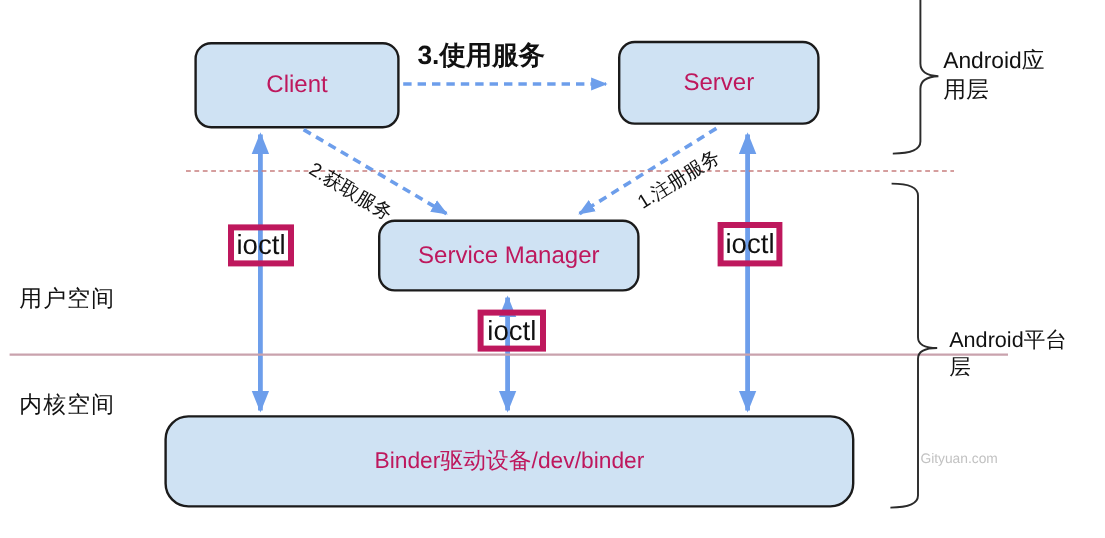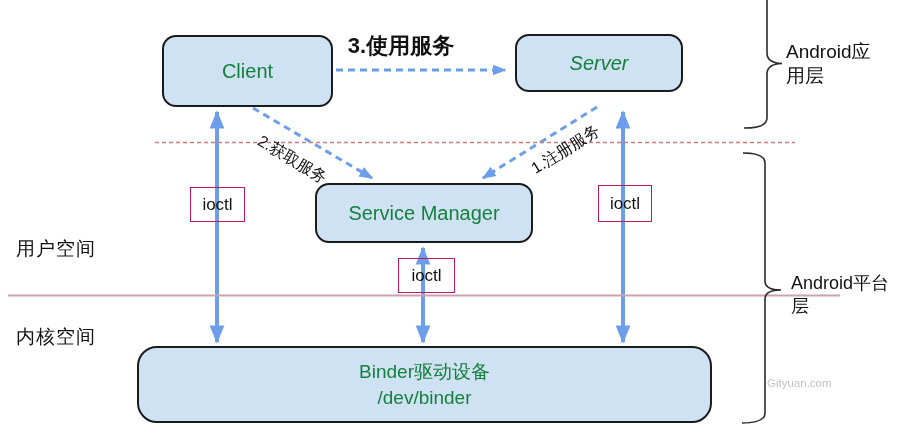--- a/index.html
+++ b/index.html
@@ -10,42 +10,42 @@
     font-family:"Liberation Sans","DejaVu Sans",sans-serif;
     overflow:hidden;
   }
   
   .node{
     position:absolute;
     background:#cfe2f3;
     border:2px solid #1b1b1b;
     border-radius:14px;
     display:flex;align-items:center;justify-content:center;
-    color:#15803d;
+    color:#be185d;
     font-size:20px;
     z-index:1;
     box-sizing:border-box;
     text-align:center;
   }
   .node-client{left:162px;top:35px;width:171px;height:72px;}
-  .node-server{left:515px;top:34px;width:168px;height:58px;font-style:italic;}
+  .node-server{left:515px;top:34px;width:168px;height:70px;}
   .node-sm{left:315px;top:183px;width:218px;height:60px;}
   .node-binder{
     left:137px;top:346px;width:575px;height:77px;
-    border-radius:20px;flex-direction:column;font-size:19px;line-height:1.32;
+    border-radius:20px;font-size:19px;line-height:1.32;
   }
   
   .overlay{position:absolute;left:0;top:0;z-index:2;}
   
   .ioctl{
     position:absolute;
-    border:1px solid #be185d;
+    border:5px solid #be185d;
     background:transparent;
     display:flex;align-items:center;justify-content:center;
-    font-size:17px;color:#111;
+    font-size:23px;color:#111;
     z-index:3;box-sizing:border-box;
   }
   .ioctl-left{left:190px;top:187px;width:55px;height:35px;}
   .ioctl-center{left:398px;top:258px;width:57px;height:35px;}
   .ioctl-right{left:598px;top:185px;width:54px;height:37px;}
   
   .lbl{position:absolute;color:#111;z-index:3;white-space:nowrap;}
   .lbl-user{left:16px;top:236px;font-size:19px;letter-spacing:1px;}
   .lbl-kernel{left:16px;top:324px;font-size:19px;letter-spacing:1px;}
   .lbl-applayer{left:786px;top:40px;width:100px;font-size:19px;line-height:1.25;white-space:normal;word-break:break-all;}

